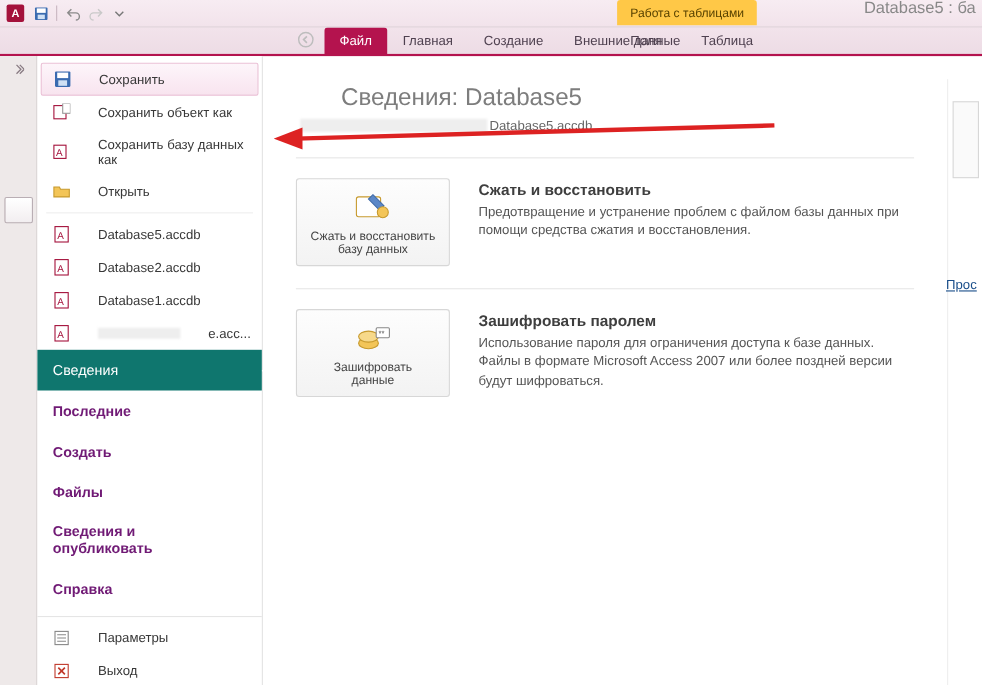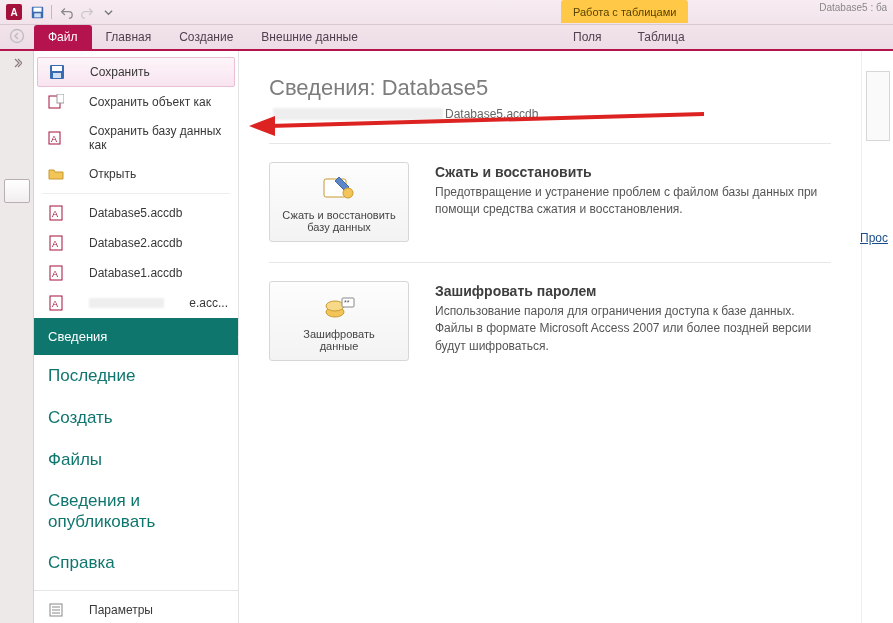--- a/index.html
+++ b/index.html
@@ -5,68 +5,68 @@
   * { box-sizing: border-box; margin: 0; padding: 0; font-family: "Segoe UI", Tahoma, sans-serif; }
   html, body { width: 893px; height: 623px; overflow: hidden; background: #fff; }
 
   
   .titlebar { height: 25px; background: linear-gradient(#f7ecf2, #f2e3eb); display: flex; align-items: center; font-size: 12px; color: #555; position: relative; border-bottom: 1px solid #d9c7d1; }
   .titlebar .app-icon { width: 16px; height: 16px; margin: 0 6px; background: #a4113b; border-radius: 2px; display: flex; align-items: center; justify-content: center; color: #fff; font-size: 10px; font-weight: bold; }
   .titlebar .qat { display: flex; gap: 3px; align-items: center; }
   .titlebar .qat-btn { width: 18px; height: 18px; display: flex; align-items: center; justify-content: center; color: #666; cursor: default; }
   .titlebar .qat-sep { width: 1px; height: 14px; background: #c9b6c0; margin: 0 2px; }
   .titlebar .context-tab { position: absolute; left: 561px; top: 0; height: 23px; background: #ffc847; color: #5a4300; font-size: 11px; display: flex; align-items: center; justify-content: center; padding: 0 12px; border-top-left-radius: 3px; border-top-right-radius: 3px; }
-  .titlebar .window-title { position: absolute; right: 6px; top: 0; height: 14px; display: flex; align-items: center; color: #888; font-size: 10px; }
-
-  
-  .ribbon { height: 26px; background: linear-gradient(#f2e3eb,#eddce5); display: flex; align-items: flex-end; border-bottom: 2px solid #b4134e; font-size: 12px; }
+  .titlebar .window-title { position: absolute; right: 6px; top: 0; height: 14px; display: flex; align-items: center; color: #888; font-size: 15px; }
+
+  
+  .ribbon { height: 26px; background: linear-gradient(#f2e3eb,#eddce5); display: flex; align-items: flex-end; border-bottom: 2px solid #b4134e; font-size: 12px; justify-content: center; }
   .ribbon .back-btn { width: 34px; height: 26px; display: flex; align-items: center; justify-content: center; color: #8c8c8c; }
   .ribbon .tab { padding: 5px 14px 5px; color: #4f4150; cursor: default; }
   .ribbon .tab.active { background: #b4134e; color: #fff; border-top-left-radius: 3px; border-top-right-radius: 3px; }
   .ribbon .ctx-tabs { position: absolute; left: 555px; display: flex; }
   .ribbon .ctx-tabs .tab { padding: 5px 18px; }
 
   
   .workspace { display: flex; height: calc(623px - 51px); position: relative; }
   .nav-strip { width: 34px; background: #eee9e9; border-right: 1px solid #d6d0d0; }
   .nav-strip .chev { margin: 6px auto 0; width: 12px; height: 12px; display: flex; align-items: center; justify-content: center; color: #807474; }
   .nav-strip .table-ico { margin: 110px auto 0; width: 26px; height: 24px; border: 1px solid #b9aeb4; background: linear-gradient(#fff,#f2eef0); border-radius: 2px; }
 
   
   .backstage-menu { width: 205px; background: #fff; border-right: 1px solid #e3e3e3; padding-top: 6px; }
   .menu-item { display: flex; align-items: center; gap: 25px; padding: 7px 10px 7px 14px; font-size: 12px; color: #383838; cursor: default; }
   .menu-item .ico { width: 16px; height: 16px; display: flex; align-items: center; justify-content: center; flex-shrink: 0; }
   .menu-item.highlight { background: linear-gradient(#fdf5fa,#f8e4ef); border: 1px solid #eabfd5; border-radius: 2px; margin: 0 3px; padding: 6px 7px 6px 11px; }
   .menu-sep { height: 1px; background: #eee; margin: 4px 8px; }
   .menu-item.section-active { background: #0f766e; color: #fff; padding: 11px 14px; font-size: 13px; position: relative; }
   .menu-item.section-active::after { content: ""; position: absolute; right: -8px; top: 50%; margin-top: -8px; border: 8px solid transparent; border-left-color: #fff; transform: scaleX(-1); }
-  .menu-item.section { padding: 11px 14px; font-size: 17px; color: #0f766e; }
+  .menu-item.section { padding: 11px 14px; font-size: 13px; color: #701a75; font-weight: bold; }
   .menu-item.section.multi { line-height: 1.25; padding: 9px 14px; }
   .exit-group { border-top: 1px solid #e5e5e5; margin-top: 6px; padding-top: 4px; }
 
   
   .main { flex: 1; padding: 24px 30px 10px 30px; position: relative; overflow: hidden; }
-  .main h1 { font-size: 22px; font-weight: normal; color: #7d7d7d; margin-bottom: 4px; }
+  .main h1 { font-size: 22px; font-weight: normal; color: #7d7d7d; margin-bottom: 4px; margin-left: 41px; }
   .main h1 .db-name { color: #7d7d7d; }
   .main .db-path { font-size: 12px; color: #666; margin-left: 4px; height: 18px; display: flex; align-items: center; }
   .main .db-path .blur { display:inline-block; width:170px; height:12px; background:#eee; filter: blur(1px); margin-right:2px;}
   .main .divider { height:1px; background:#e6e6e6; margin:20px 0 18px; }
 
   .info-row { display:flex; gap:26px; margin-bottom:14px; }
   .big-btn { width:140px; border:1px solid #d7d7d7; border-radius:3px; background:linear-gradient(#fdfdfd,#f3f3f3); padding:10px 6px 8px; text-align:center; font-size:11px; color:#444; cursor:default; }
   .big-btn .big-ico { width:36px; height:30px; margin:0 auto 6px; display:flex; align-items:center; justify-content:center; }
   .info-text { flex:1; padding-top:2px; }
   .info-text .ttl { font-size:14px; font-weight:bold; color:#3e3e3e; margin-bottom:4px; }
   .info-text .desc { font-size:12px; color:#555; line-height:1.45; max-width:390px; }
 
   
   .anno-arrow { position:absolute; left:249px; top:59px; width:460px; height:30px; pointer-events:none; }
 
   
-  .right-strip { width:32px; border-left:1px solid #eee; position:relative; }
+  .right-strip { width:32px; border-left:1px solid #eee; position:relative;margin-top:21px; }
   .right-strip .thumb { position:absolute; top:20px; left:4px; width:24px; height:70px; border:1px solid #d7d7d7; background:#fafafa; }
   .right-strip .link { position:absolute; top:180px; left:-2px; font-size:12px; color:#1a4e8a; text-decoration:underline; writing-mode:horizontal-tb; white-space:nowrap; }
 
   
   svg { display:block; }
 </style>
 </head>
 <body>
 
 <div class="titlebar">

